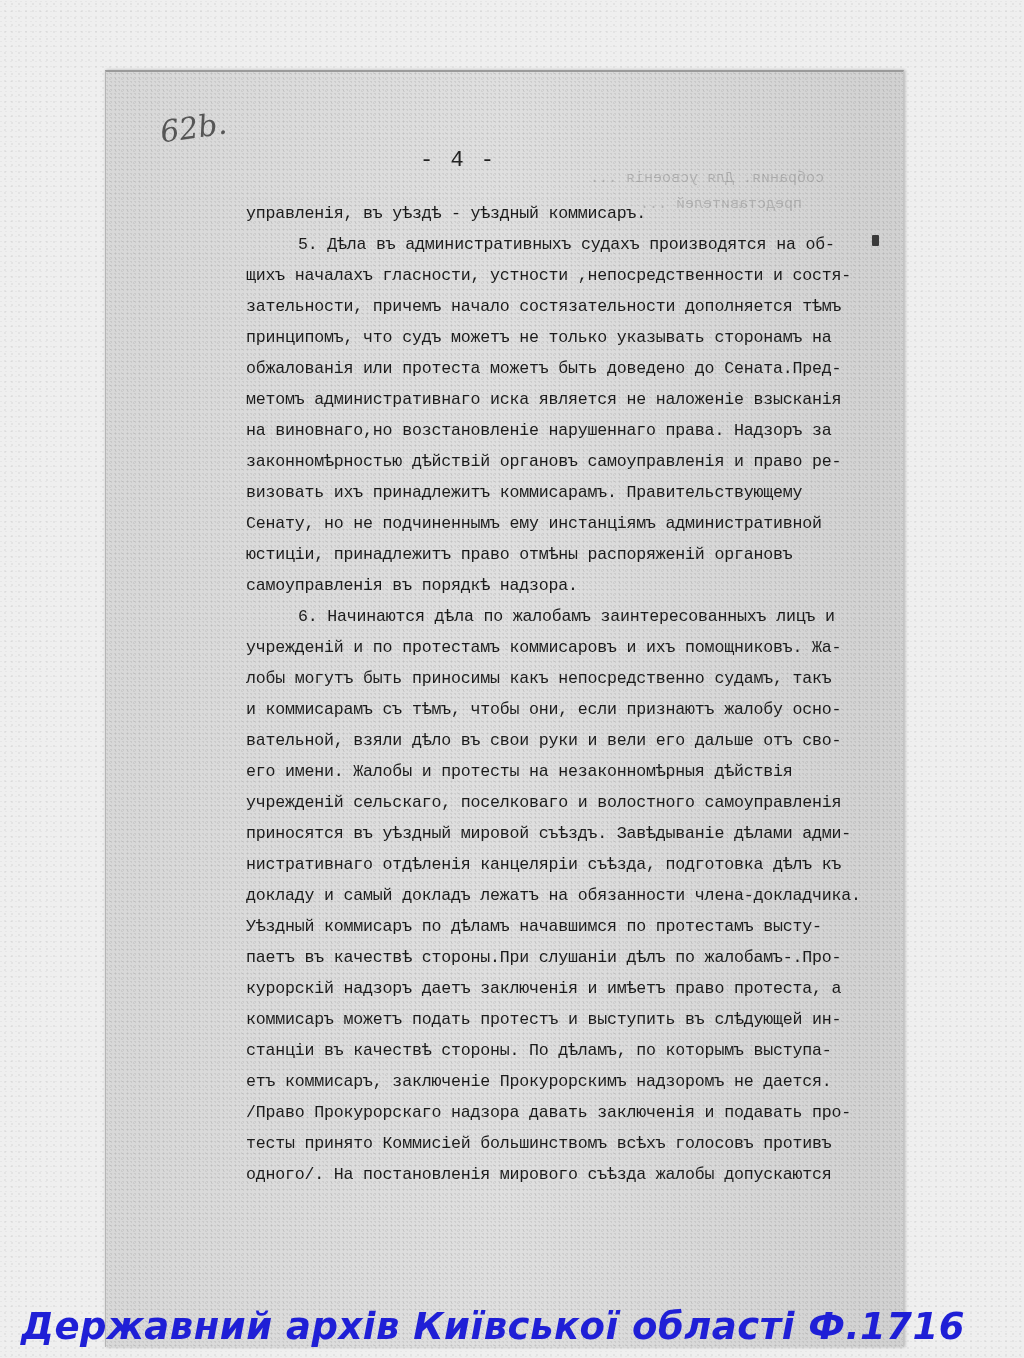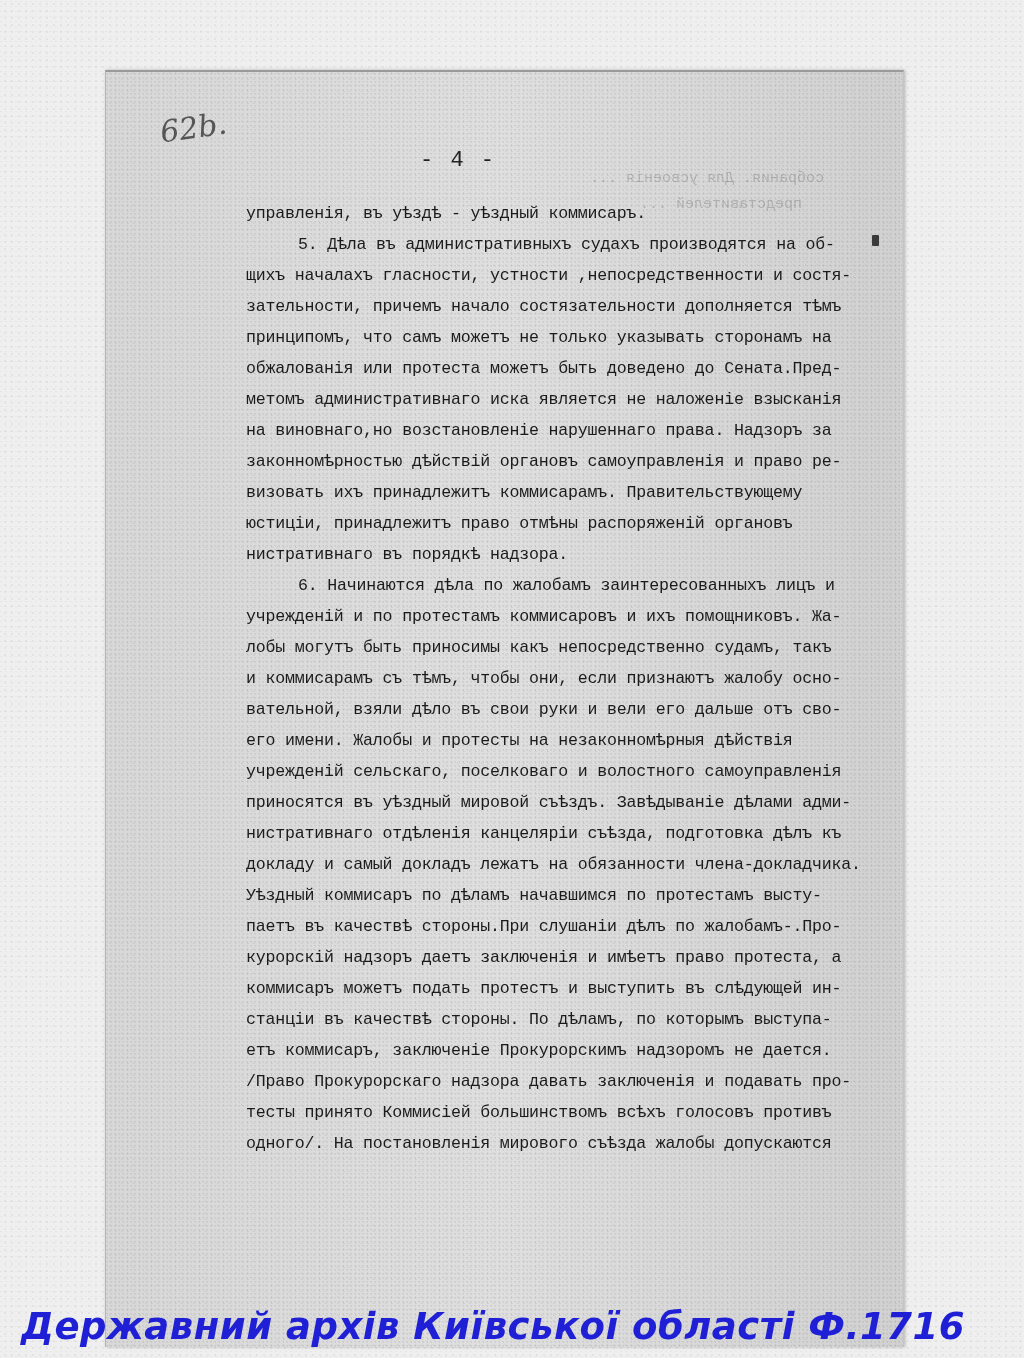--- a/index.html
+++ b/index.html
@@ -68,28 +68,29 @@
 
 <div class="page-number">- 4 -</div>
 
 <div class="edge-mark"></div>
 
 <div class="text-block" id="text-block">
     <div class="line">управленія, въ уѣздѣ - уѣздный коммисаръ.</div>
     <div class="line indent">5. Дѣла въ административныхъ судахъ производятся на об-</div>
     <div class="line">щихъ началахъ гласности, устности ,непосредственности и состя-</div>
     <div class="line">зательности, причемъ начало состязательности дополняется тѣмъ</div>
-    <div class="line">принципомъ, что самъ можетъ не только указывать сторонамъ на</div>
+    <div class="line">принципомъ, что судъ можетъ не только указывать сторонамъ на</div>
     <div class="line">обжалованія или протеста можетъ быть доведено до Сената.Пред-</div>
     <div class="line">метомъ административнаго иска является не наложеніе взысканія</div>
     <div class="line">на виновнаго,но возстановленіе нарушеннаго права. Надзоръ за</div>
     <div class="line">законномѣрностью дѣйствій органовъ самоуправленія и право ре-</div>
     <div class="line">визовать ихъ принадлежитъ коммисарамъ. Правительствующему</div>
+    <div class="line">Сенату, но не подчиненнымъ ему инстанціямъ административной</div>
     <div class="line">юстиціи, принадлежитъ право отмѣны распоряженій органовъ</div>
-    <div class="line">нистративнаго въ порядкѣ надзора.</div>
+    <div class="line">самоуправленія въ порядкѣ надзора.</div>
     <div class="line indent">6. Начинаются дѣла по жалобамъ заинтересованныхъ лицъ и</div>
     <div class="line">учрежденій и по протестамъ коммисаровъ и  ихъ помощниковъ. Жа-</div>
     <div class="line">лобы могутъ быть приносимы какъ непосредственно судамъ, такъ</div>
     <div class="line">и коммисарамъ съ тѣмъ, чтобы они, если признаютъ жалобу осно-</div>
     <div class="line">вательной, взяли дѣло въ свои руки и вели его дальше отъ сво-</div>
     <div class="line">его имени.  Жалобы и протесты на незаконномѣрныя дѣйствія</div>
     <div class="line">учрежденій  сельскаго, поселковаго и волостного самоуправленія</div>
     <div class="line">приносятся въ уѣздный мировой съѣздъ. Завѣдываніе дѣлами адми-</div>
     <div class="line">нистративнаго отдѣленія канцеляріи съѣзда, подготовка дѣлъ къ</div>
     <div class="line">докладу и самый докладъ лежатъ на обязанности члена-докладчика.</div>

